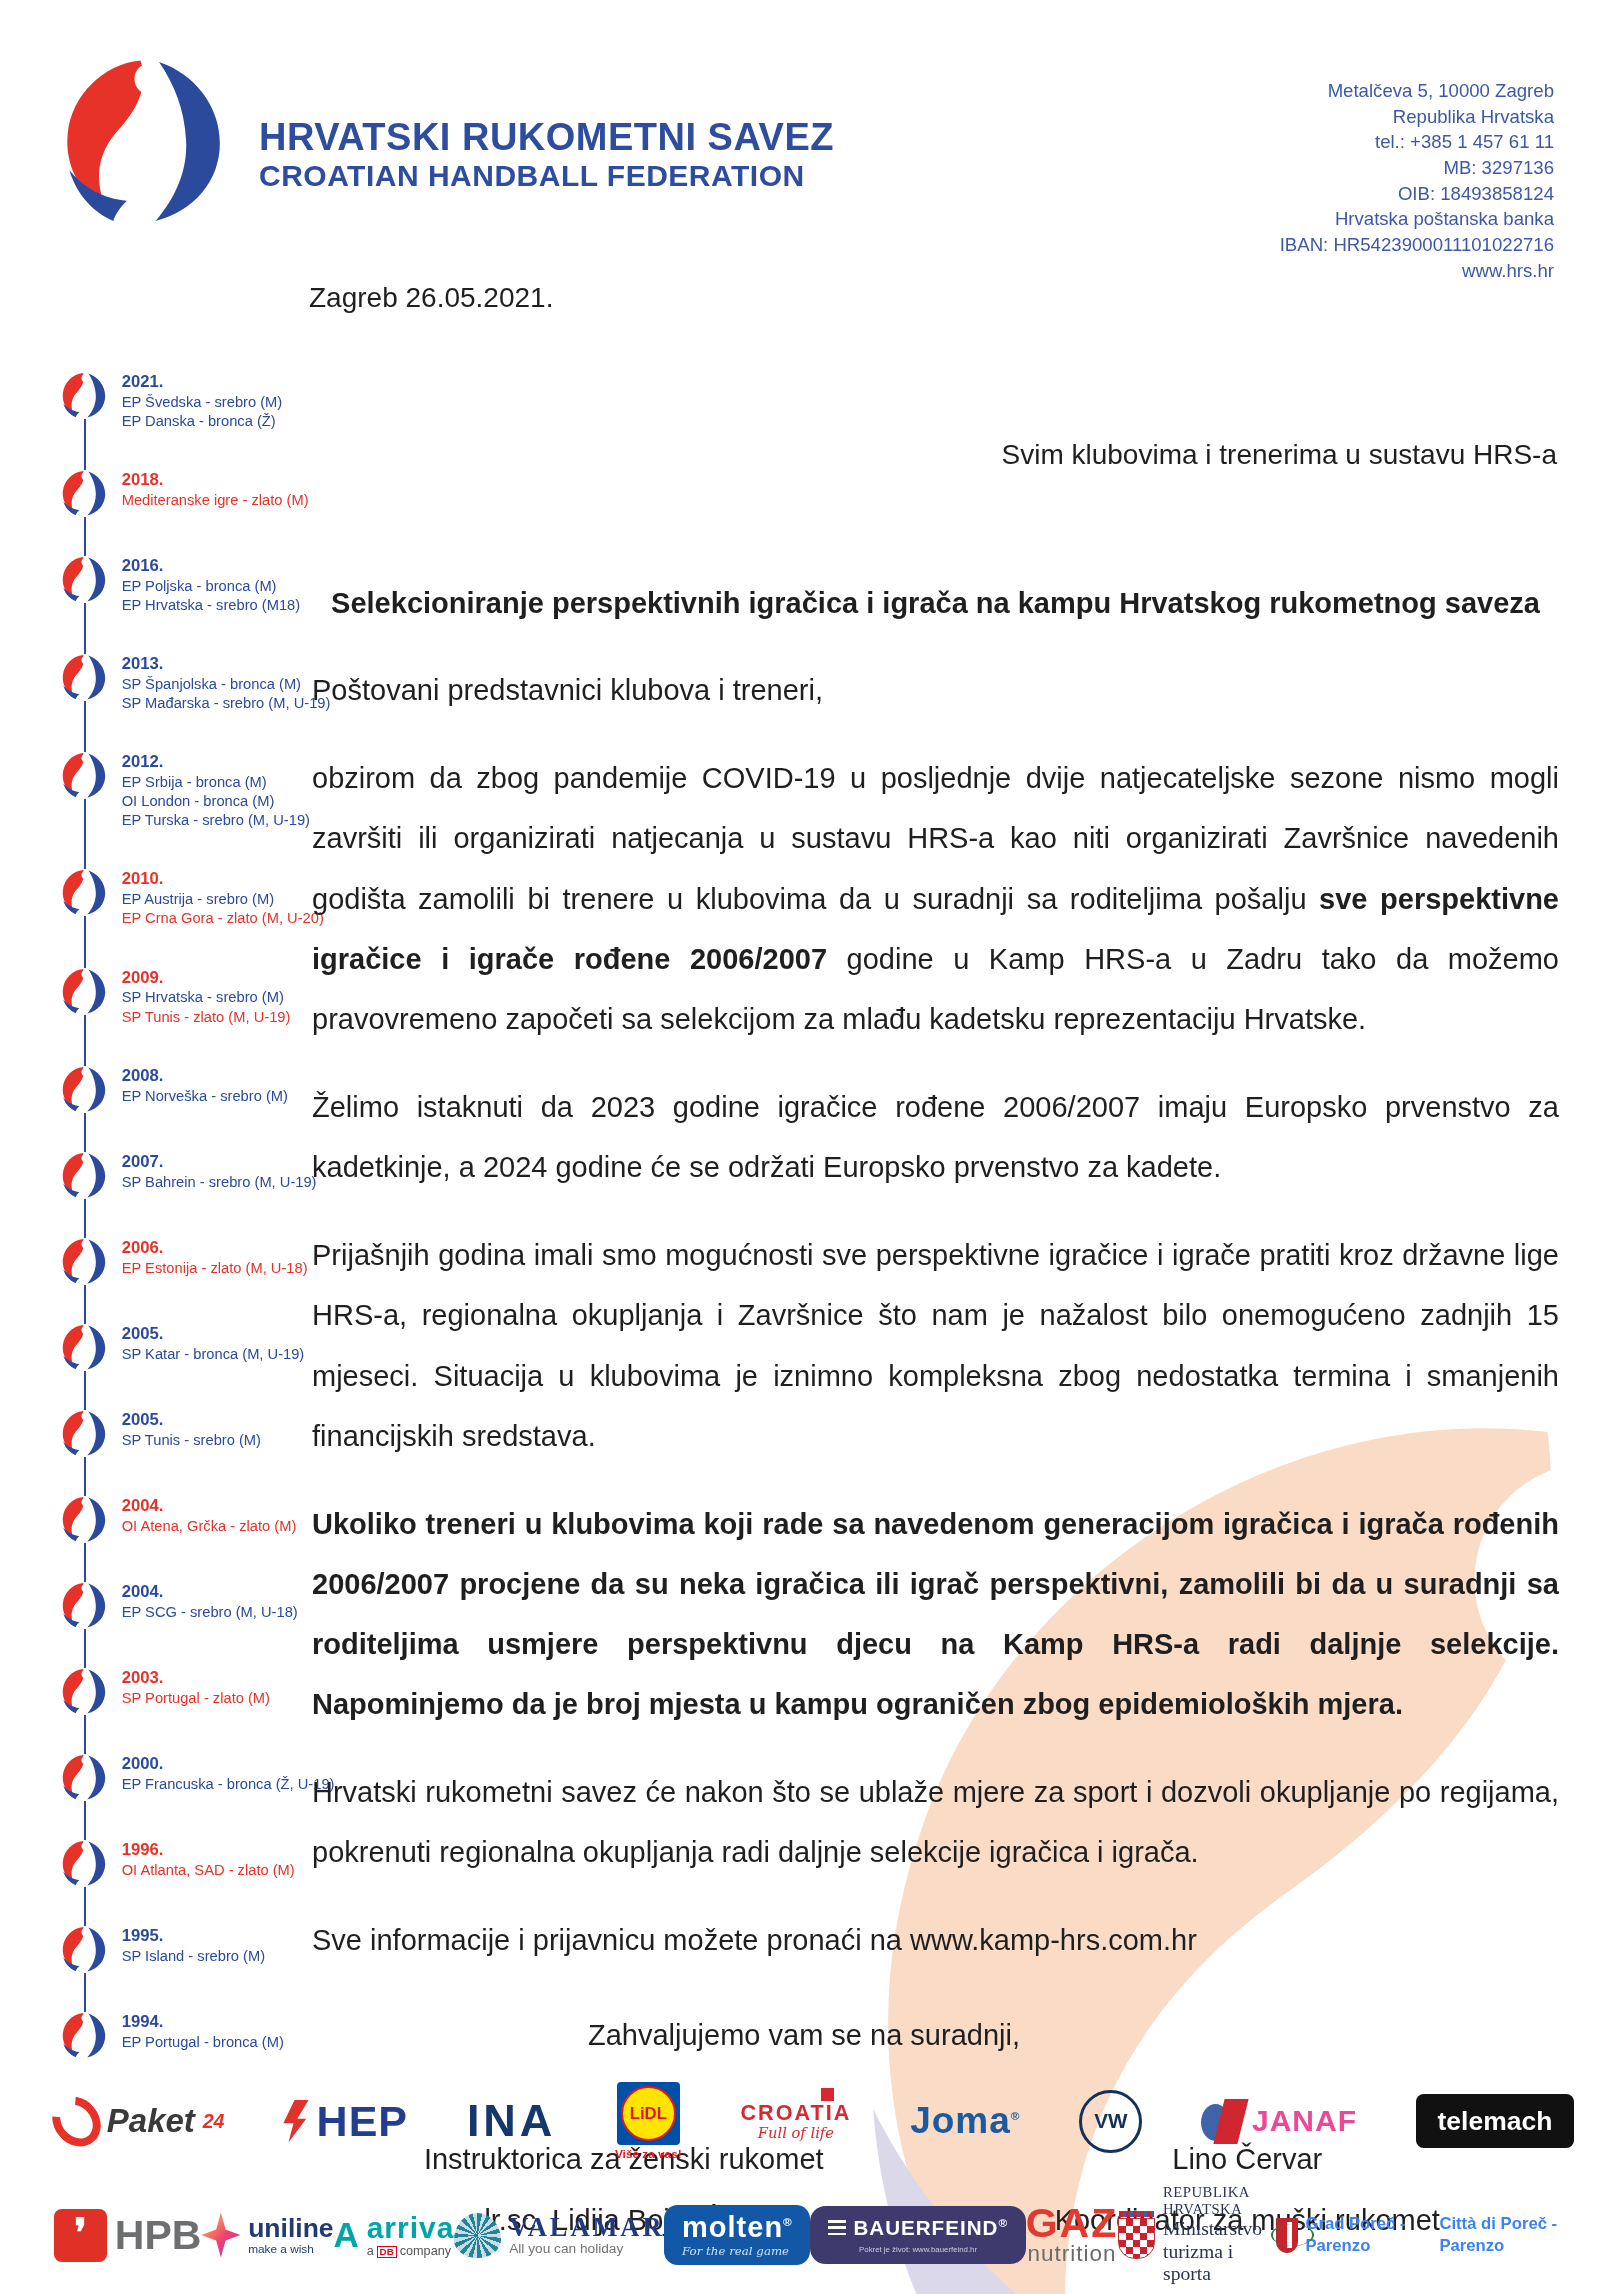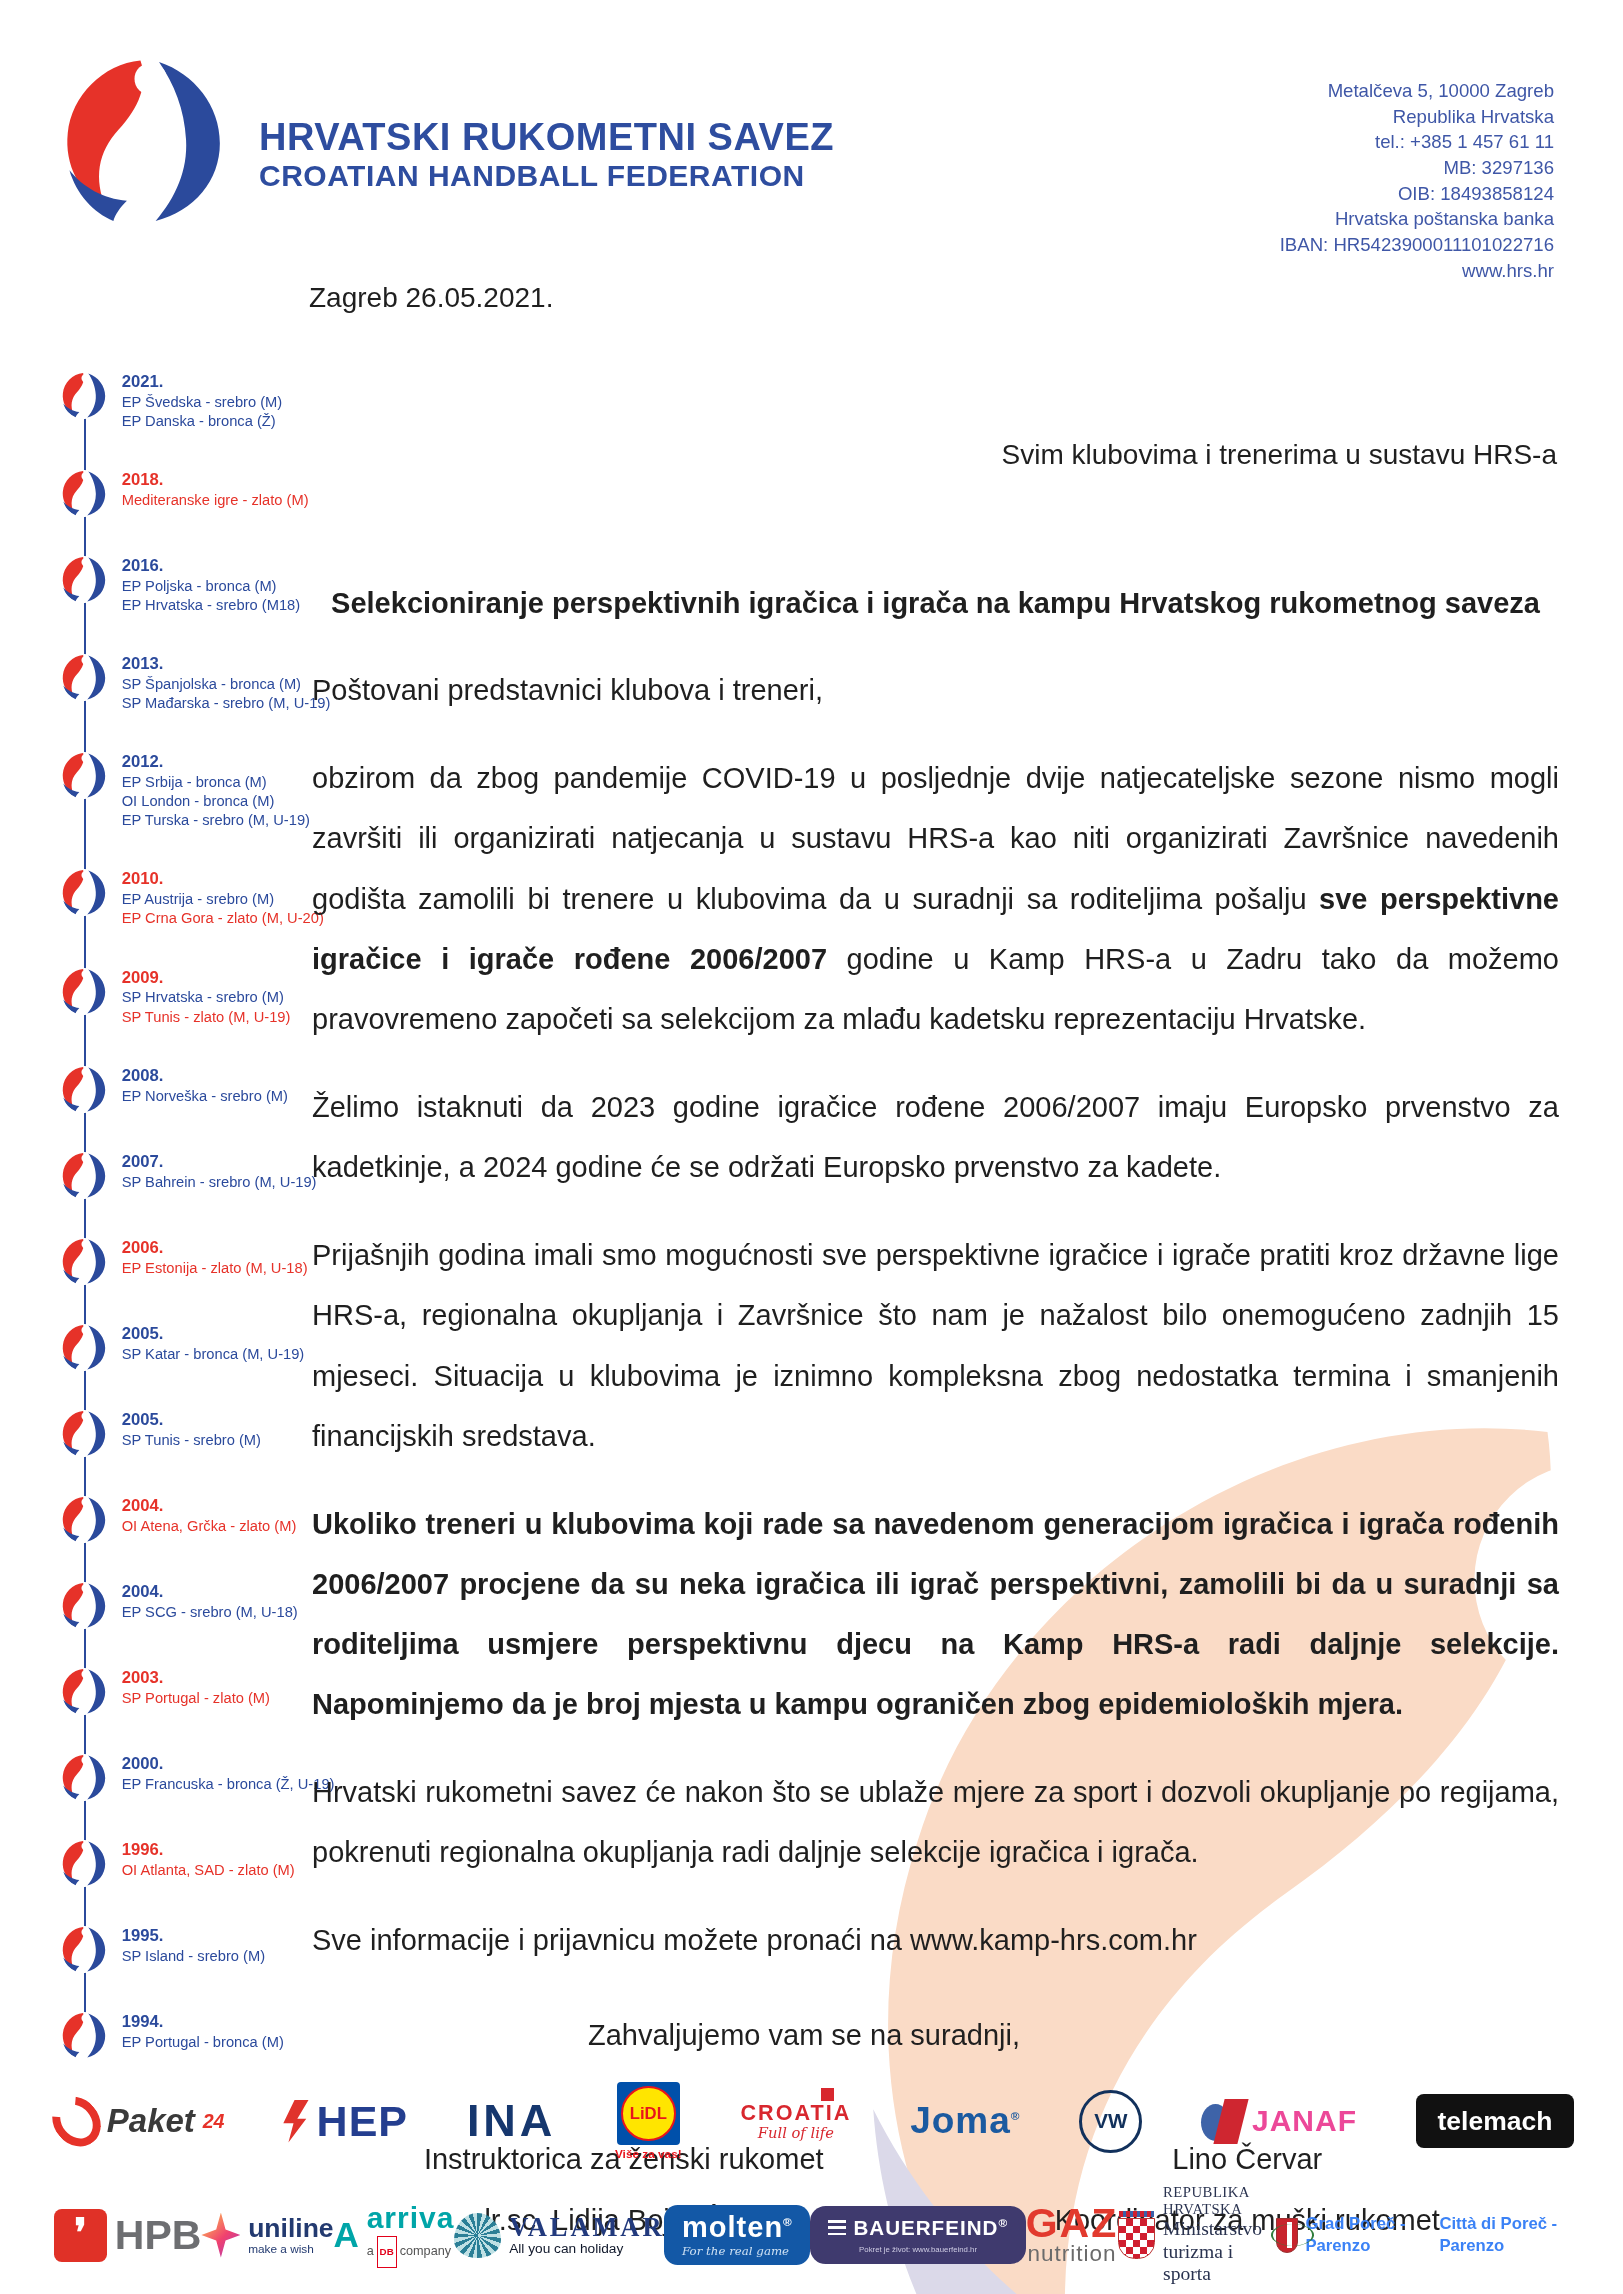--- a/index.html
+++ b/index.html
@@ -84,26 +84,26 @@
   .hpb-word{font-size:41px;font-weight:700;color:#6d6e71;}
   
   .uni-star{width:39px;height:45px;background:linear-gradient(135deg,#ffd24d 0%,#f0426e 55%,#a738c2 100%);
     clip-path:polygon(50% 0,62% 38%,100% 50%,62% 62%,50% 100%,38% 62%,0 50%,38% 38%);}
   .uni-word{font-size:26.5px;font-weight:800;color:#233a70;}
   .uni-tag{font-size:11.8px;color:#233a70;}
   
   .arr-a{font-size:35px;font-weight:800;color:#00a5a8;}
   .arr-word{font-size:30px;font-weight:700;color:#00a5a8;letter-spacing:1px;}
   .arr-tagrow{font-size:12.7px;color:#555;display:flex;align-items:center;gap:2.9px;margin-top:2px;}
-  .db-box{border:1.5px solid #e2001a;color:#e2001a;font-weight:800;font-size:9.8px;padding:10px 2px;}
+  .db-box{border:1.5px solid #e2001a;color:#e2001a;font-weight:800;font-size:9.8px;padding:0 2px;}
   
   .val-shell{width:47px;height:45px;border-radius:50% 50% 50% 50%/60% 60% 40% 40%;
     background:repeating-conic-gradient(#2b7f96 0 12deg,#bfe0e4 12deg 24deg);}
   .val-word{font-size:26.5px;font-weight:700;color:#223a7d;font-family:"Liberation Serif",serif;letter-spacing:2.9px;}
-  .val-tag{font-size:13.7px;color:#0f172a;}
+  .val-tag{font-size:13.7px;color:#737373;}
   
   .molten-pill{background:#1358a6;border-radius:13.7px;padding:7.8px 17.6px;display:flex;flex-direction:column;align-items:flex-start;line-height:1;}
   .molten-word{color:#fff;font-size:29px;font-weight:800;letter-spacing:1px;}
   .molten-tag{color:#cfe2f4;font-size:11.8px;font-style:italic;margin-top:3.9px;font-family:"DejaVu Serif",serif;}
   
   .bau-pill{background:#3f3a6e;border-radius:15.7px;padding:9.8px 17.6px;display:flex;flex-direction:column;align-items:center;}
   .bau-row{display:flex;align-items:center;gap:7.8px;}
   .bau-lines{width:17.6px;height:15.7px;background:repeating-linear-gradient(#fff 0 2.9px,transparent 2.9px 6.4px);}
   .bau-word{color:#fff;font-size:20.6px;font-weight:800;letter-spacing:1px;}
   .bau-tag{color:#cfcde4;font-size:7.8px;margin-top:5.9px;}

